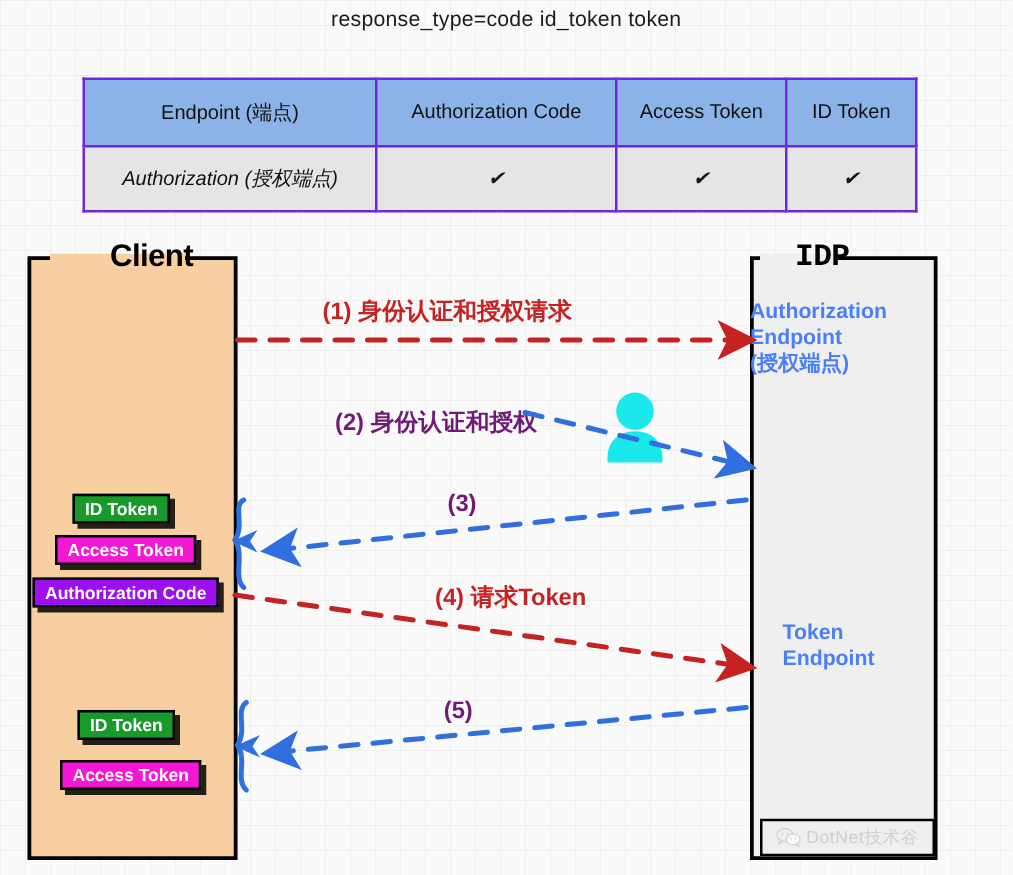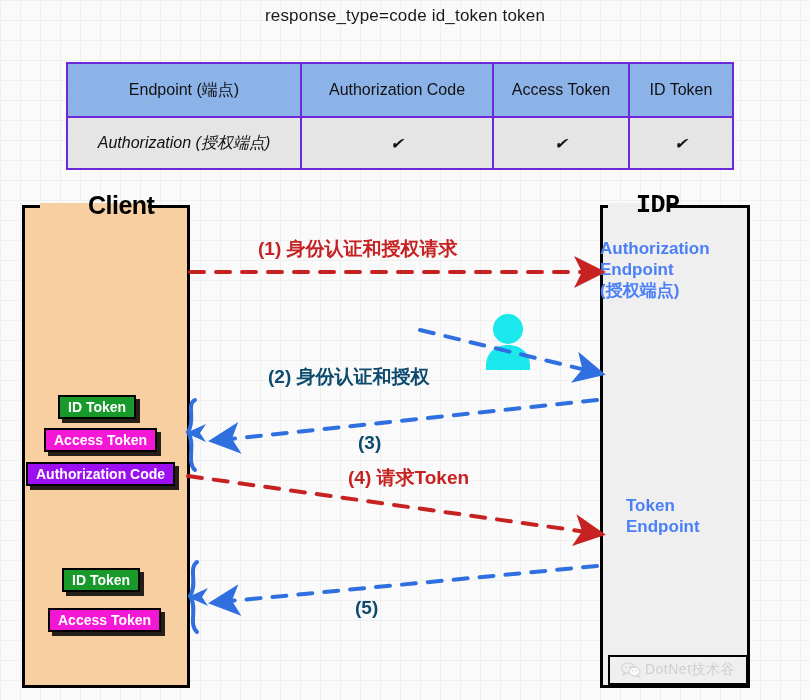--- a/index.html
+++ b/index.html
@@ -142,21 +142,21 @@
 
   
   .arrow-label {
     position: absolute;
     font-size: 19px;
     font-weight: bold;
     white-space: nowrap;
     text-align: center;
   }
   .lbl-red  { color: #c62222; }
-  .lbl-blue { color: #0c4a6e; margin-top: 39px; }
+  .lbl-blue { color: #701a75; }
   #label-1 { left: 258px; top: 236px; }
   #label-2 { left: 268px; top: 325px; }
   #label-3 { left: 358px; top: 393px; }
   #label-4 { left: 348px; top: 465px; }
   #label-5 { left: 355px; top: 558px; }
 
   
   #person-icon {
     position: absolute;
     left: 482px;

